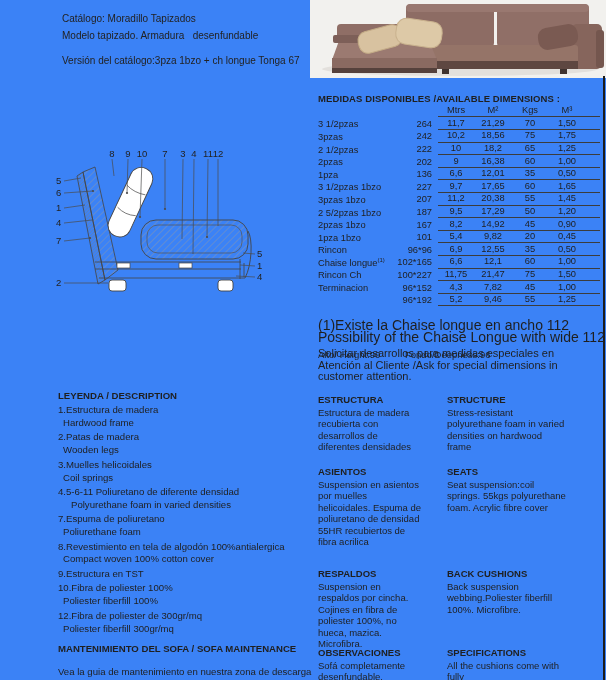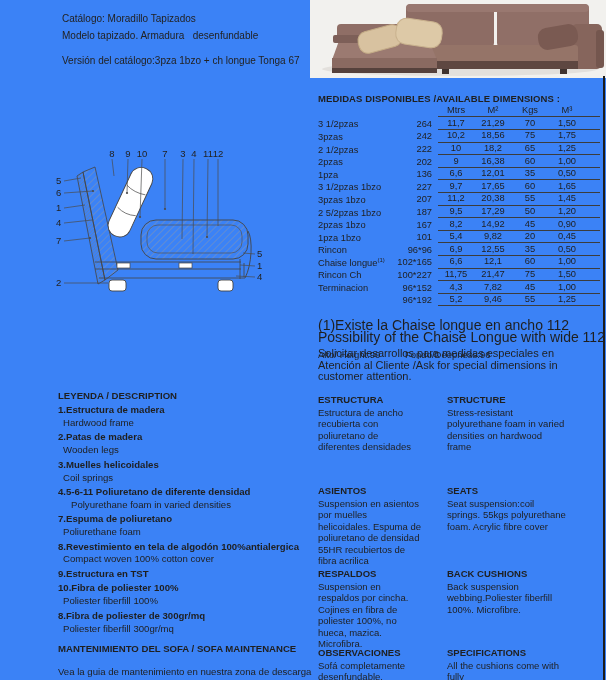--- a/index.html
+++ b/index.html
@@ -33,29 +33,29 @@
   .footnotes{left:318px;top:319px;font-size:14px;line-height:12px;}
   .hd-line{left:318px;top:349px;font-size:9.5px;}
   .hd-line .depth{position:absolute;left:87px;top:0;white-space:nowrap;}
   .special-note{left:318px;top:348px;width:266px;font-size:11px;line-height:11.5px;}
 
   
   .spec-es{left:318px;width:104px;font-size:9.5px;line-height:11.5px;}
   .spec-en{left:447px;width:120px;font-size:9.5px;line-height:11.5px;}
   .spec-title{font-weight:700;margin-bottom:1px;}
   .s-estructura{top:394px;}
-  .s-asientos{top:466px;margin-top:19px;}
+  .s-asientos{top:466px;}
   .s-respaldos{top:568px;}
   .s-observaciones{top:647px;}
 
   
   .legend{left:58px;top:366px;width:258px;font-size:9.6px;margin-top:24px;}
   .legend-title{font-weight:700;margin-bottom:3px;}
   .legend-item{margin-bottom:1.5px;}
-  .li-es{line-height:12.9px;font-weight:bold;}
+  .li-es{line-height:12.9px;}
   .li-en{line-height:12.9px;padding-left:5px;}
 
   
   .maint-title{left:58px;top:643px;font-size:9.6px;font-weight:700;}
   .maint-body{left:58px;top:666px;font-size:9.6px;}
 
   
   .diagram{left:53px;top:113px;width:214px;height:212px;}
   .diagram svg{position:absolute;left:0;top:0;}
   .callout{position:absolute;font-size:9.5px;color:#222;transform:translateX(-50%);}
@@ -373,21 +373,21 @@
     <div>Possibility of the Chaise Longue with wide 112</div>
   </div>
   <div class="abs hd-line">
     <span>Alto/ Height:90</span>
     <span class="depth">Fondo/Deepness:96</span>
   </div>
   <div class="abs special-note">Solicitar desarrollos para medidas especiales en Atención al Cliente /Ask for special dimensions in customer attention.</div>
 
   <div class="abs spec-es s-estructura">
     <div class="spec-title">ESTRUCTURA</div>
-    <div>Estructura de ancho recubierta con poliuretano de diferentes densidades</div>
+    <div>Estructura de madera recubierta con desarrollos de diferentes densidades</div>
   </div>
   <div class="abs spec-en s-estructura">
     <div class="spec-title">STRUCTURE</div>
     <div>Stress-resistant polyurethane foam in varied densities on hardwood frame</div>
   </div>
 
   <div class="abs spec-es s-asientos">
     <div class="spec-title">ASIENTOS</div>
     <div>Suspension en asientos por muelles helicoidales. Espuma de poliuretano de densidad 55HR recubiertos de fibra acrilica</div>
   </div>
@@ -451,21 +451,21 @@
         <div class="legend-item">
           <div class="li-es pre">9.Estructura en TST</div>
         </div>
 
         <div class="legend-item">
           <div class="li-es pre">10.Fibra de poliester 100%</div>
           <div class="li-en pre">Poliester fiberfill 100%</div>
         </div>
 
         <div class="legend-item">
-          <div class="li-es pre">8.Fibra de poliester de 300gr/mq</div>
+          <div class="li-es pre">12.Fibra de poliester de 300gr/mq</div>
           <div class="li-en pre">Poliester fiberfill 300gr/mq</div>
         </div>
       </div>
   </div>
 
   <div class="abs maint-title">MANTENIMIENTO DEL SOFA / SOFA MAINTENANCE</div>
   <div class="abs maint-body">Vea la guia de mantenimiento en nuestra zona de descarga</div>
 
 </div>
 

